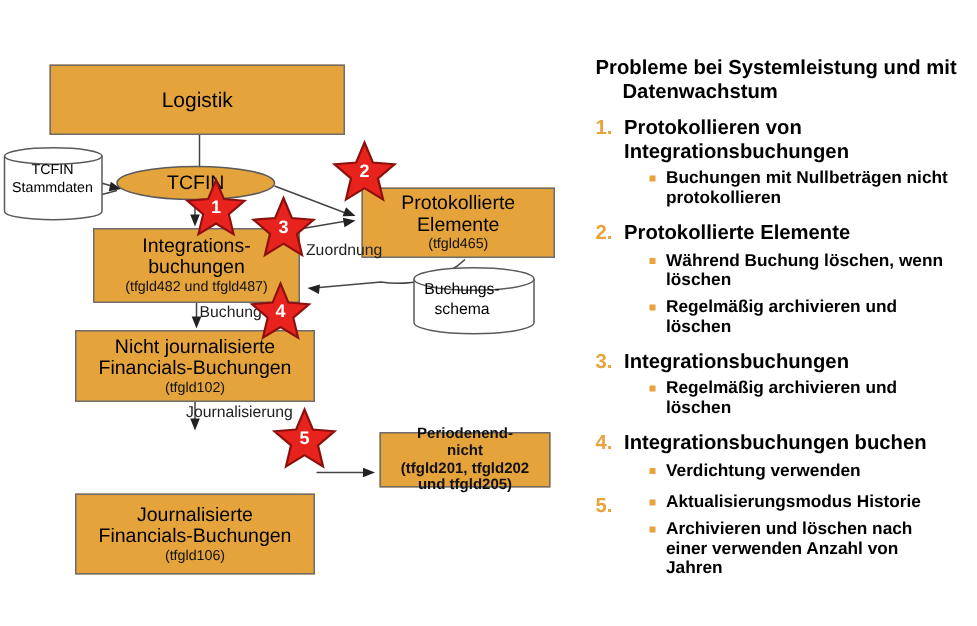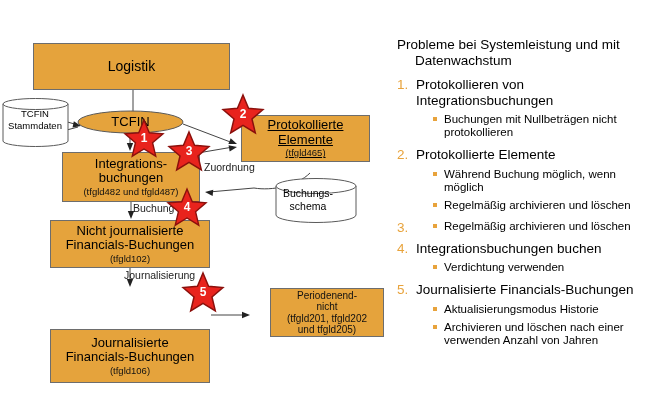--- a/index.html
+++ b/index.html
@@ -96,39 +96,39 @@
   <div id="box-logistik" class="obox" style="left:33px;top:43px;width:197px;height:47px;">
     <span class="big">Logistik</span>
   </div>
 
   <div id="box-integ" class="obox" style="left:62px;top:152px;width:138px;height:50px;">
     <span class="big">Integrations-</span>
     <span class="big">buchungen</span>
     <span class="small">(tfgld482 und tfgld487)</span>
   </div>
 
-  <div id="box-protok" class="obox" style="left:241px;top:115px;width:129px;height:47px;text-decoration:underline;">
+  <div id="box-protok" class="obox" style="left:241px;top:125px;width:129px;height:47px;">
     <span class="big">Protokollierte</span>
     <span class="big">Elemente</span>
     <span class="small">(tfgld465)</span>
   </div>
 
   <div id="box-nicht" class="obox" style="left:50px;top:220px;width:160px;height:48px;">
     <span class="big">Nicht journalisierte</span>
     <span class="big">Financials-Buchungen</span>
     <span class="small">(tfgld102)</span>
   </div>
 
   <div id="box-journ" class="obox" style="left:50px;top:288px;width:160px;height:54px;margin-top:41px;">
     <span class="big">Journalisierte</span>
     <span class="big">Financials-Buchungen</span>
     <span class="small">(tfgld106)</span>
   </div>
 
-  <div id="box-period" class="obox" style="left:270px;top:288px;width:114px;height:49px;">
+  <div id="box-period" class="obox" style="left:253px;top:288px;width:114px;height:37px;font-weight:bold;">
     <span class="tiny">Periodenend-</span>
     <span class="tiny">nicht</span>
     <span class="tiny">(tfgld201, tfgld202</span>
     <span class="tiny">und tfgld205)</span>
   </div>
 
   <div id="tcfin-label" class="shape-text">TCFIN</div>
   <div id="stamm-label" class="shape-text">
     <div>TCFIN</div>
     <div>Stammdaten</div>
@@ -151,65 +151,65 @@
     <use href="#star-shape" transform="translate(189,153) scale(1.05)"></use>
     <use href="#star-shape" transform="translate(187,209)"></use>
     <use href="#star-shape" transform="translate(203,294) scale(1.05)"></use>
   </svg>
   <div class="star-num" style="left:133px;top:131px;">1</div>
   <div class="star-num" style="left:232px;top:107px;">2</div>
   <div class="star-num" style="left:178px;top:144px;">3</div>
   <div class="star-num" style="left:176px;top:200px;">4</div>
   <div class="star-num" style="left:192px;top:285px;">5</div>
 
-  <div id="panel" style="padding-top:7px;">
+  <div id="panel" style="padding-top:7px;font-weight:bold;">
     <div id="panel-title">Probleme bei Systemleistung und mit Datenwachstum</div>
 
     <div class="p-item">
       <span class="p-num">1.</span>
       <span>Protokollieren von Integrationsbuchungen</span>
     </div>
     <div class="p-bullet">
       <span class="sq"></span>
       <span>Buchungen mit Nullbeträgen nicht protokollieren</span>
     </div>
 
     <div class="p-item">
       <span class="p-num">2.</span>
       <span>Protokollierte Elemente</span>
     </div>
     <div class="p-bullet">
       <span class="sq"></span>
-      <span>Während Buchung möglich, wenn möglich</span>
+      <span>Während Buchung löschen, wenn löschen</span>
     </div>
     <div class="p-bullet">
       <span class="sq"></span>
       <span>Regelmäßig archivieren und löschen</span>
     </div>
 
     <div class="p-item">
       <span class="p-num">3.</span>
+      <span>Integrationsbuchungen</span>
     </div>
     <div class="p-bullet">
       <span class="sq"></span>
       <span>Regelmäßig archivieren und löschen</span>
     </div>
 
     <div class="p-item">
       <span class="p-num">4.</span>
       <span>Integrationsbuchungen buchen</span>
     </div>
     <div class="p-bullet">
       <span class="sq"></span>
       <span>Verdichtung verwenden</span>
     </div>
 
     <div class="p-item">
       <span class="p-num">5.</span>
-      <span>Journalisierte Financials-Buchungen</span>
     </div>
     <div class="p-bullet">
       <span class="sq"></span>
       <span>Aktualisierungsmodus Historie</span>
     </div>
     <div class="p-bullet">
       <span class="sq"></span>
       <span>Archivieren und löschen nach einer verwenden Anzahl von Jahren</span>
     </div>
   </div>

